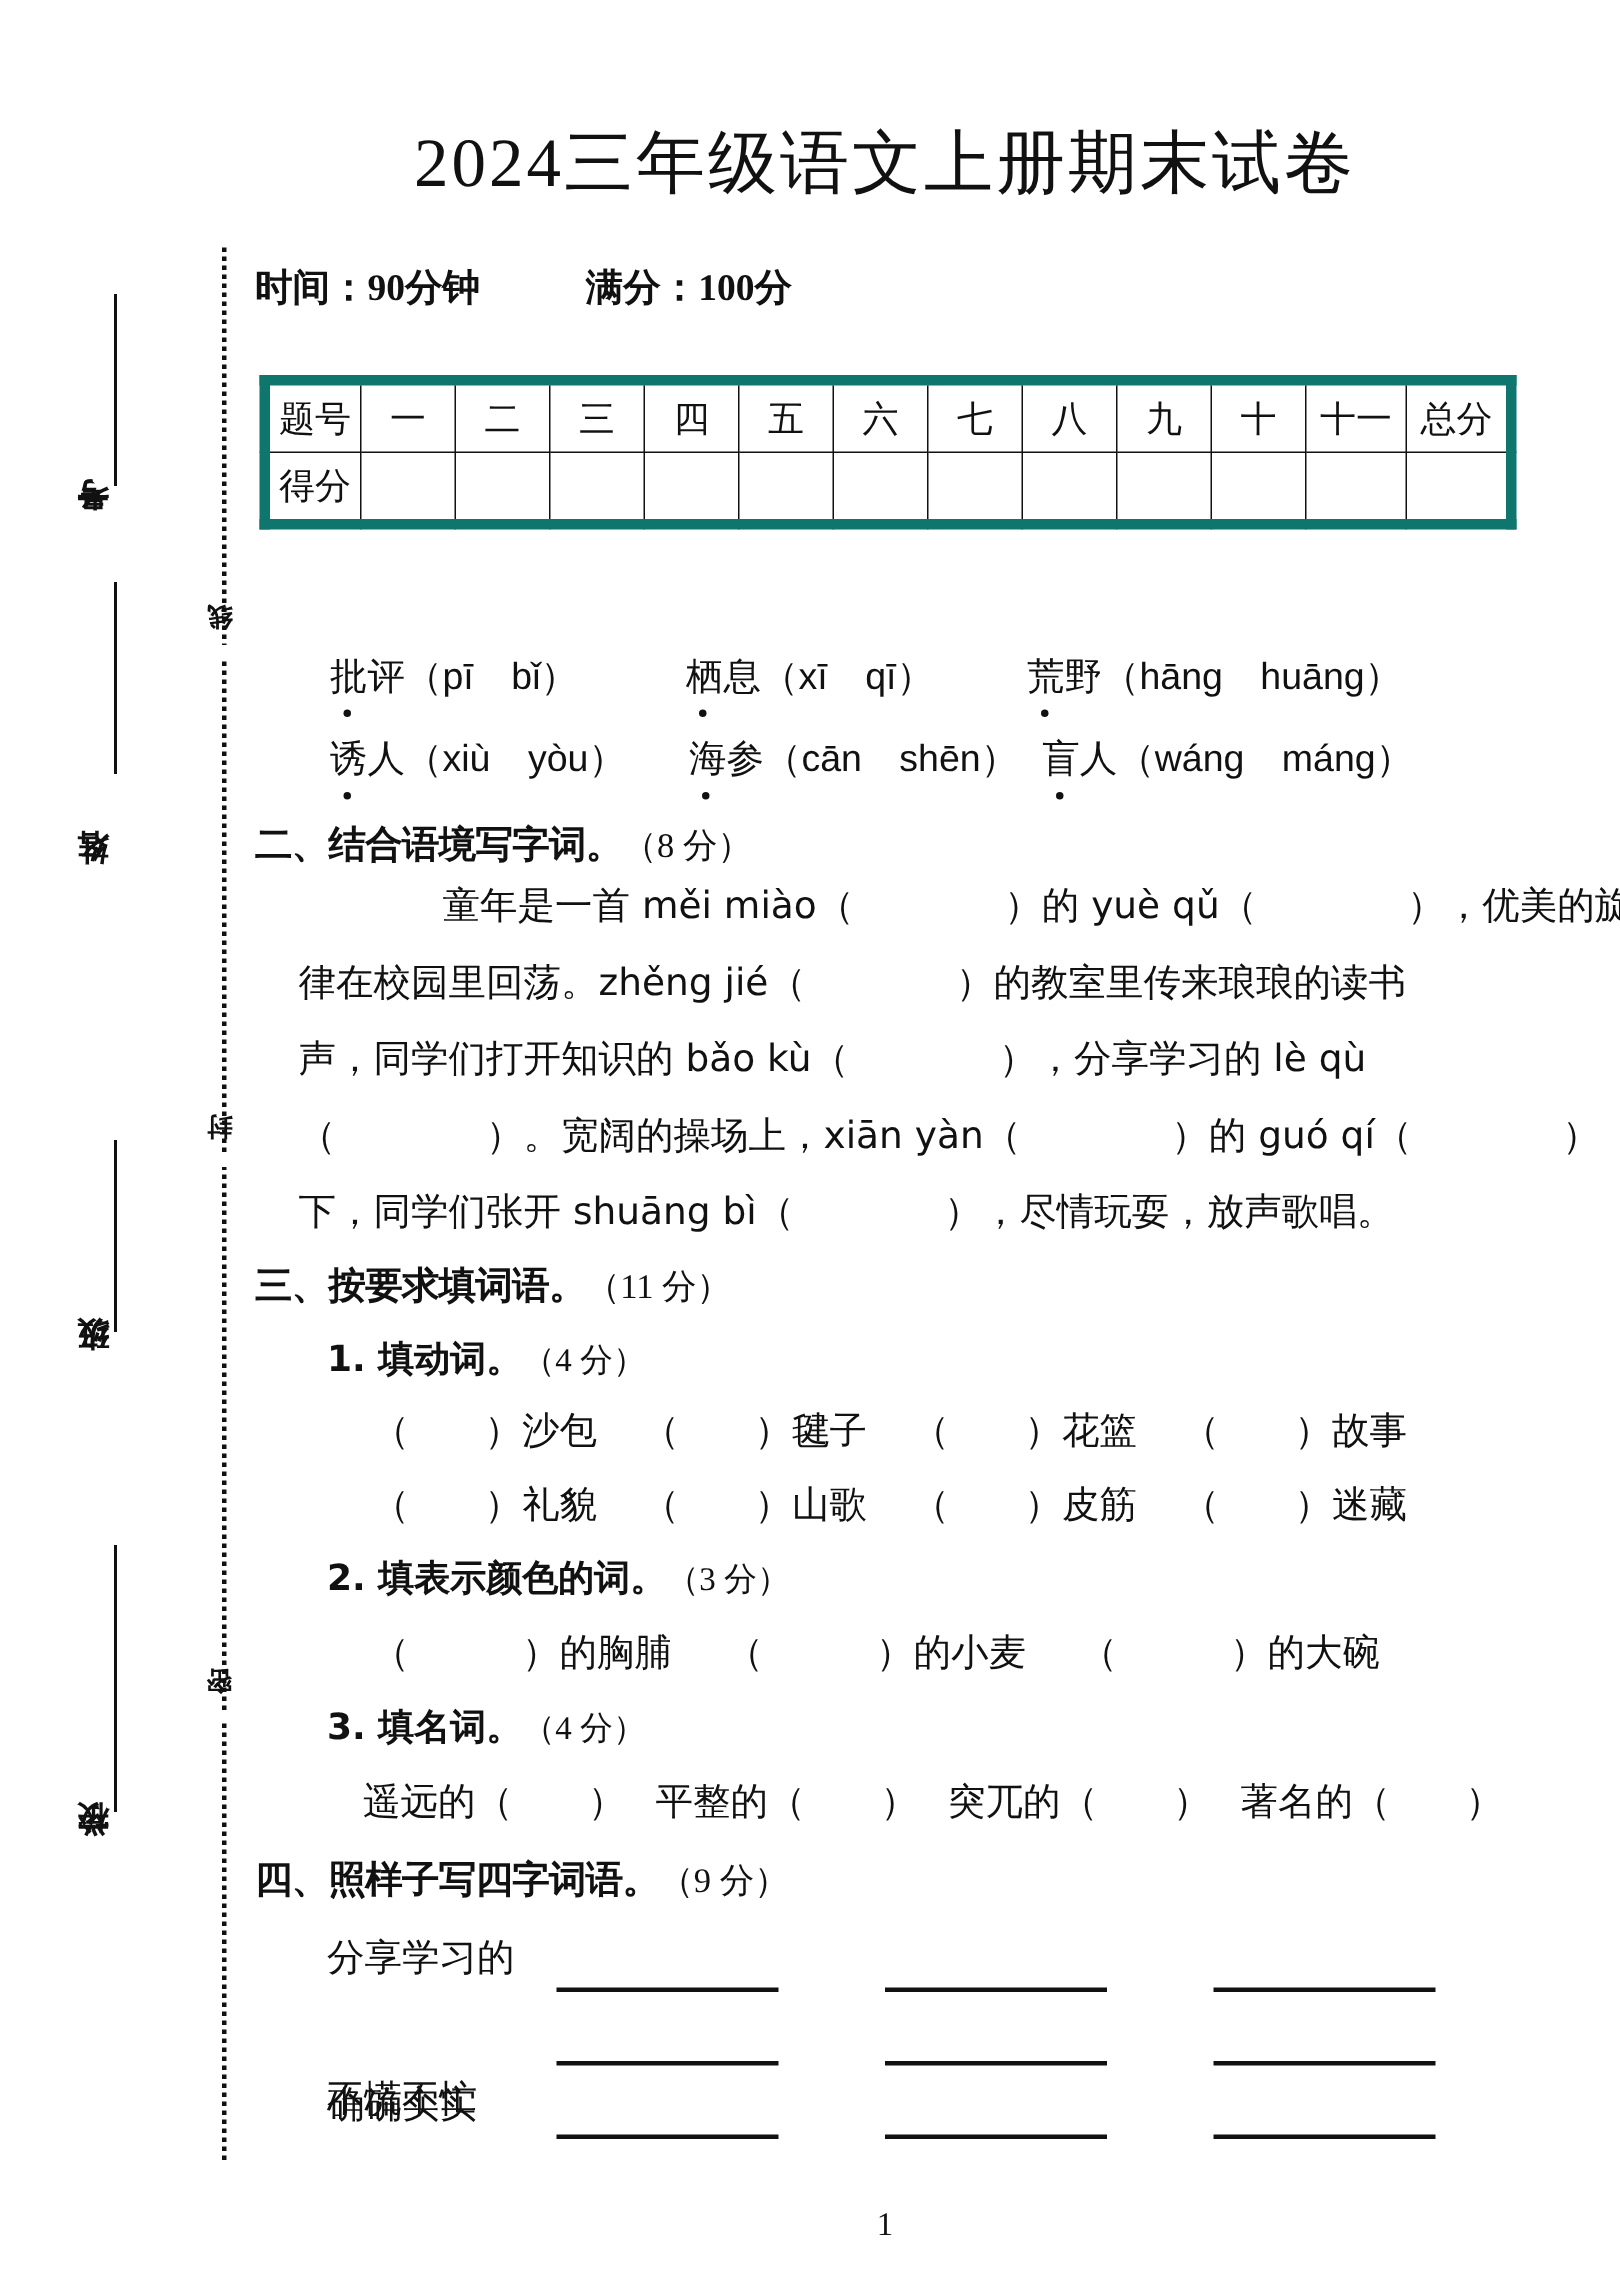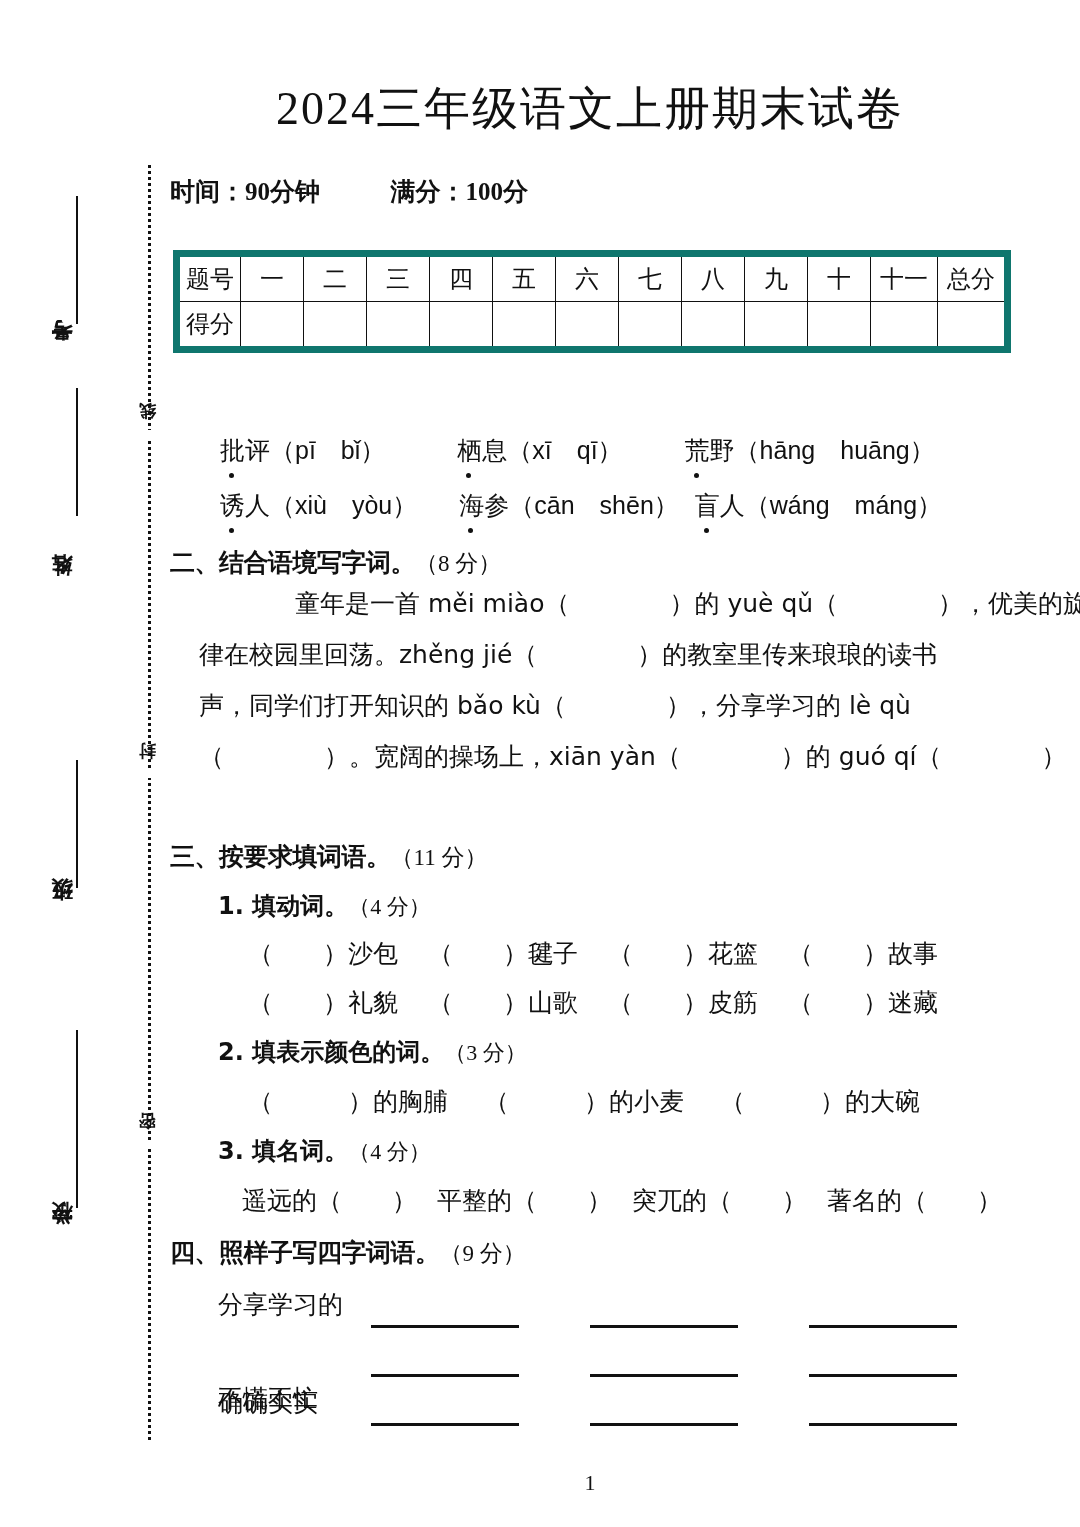--- a/index.html
+++ b/index.html
@@ -288,20 +288,21 @@
   </div>
 
   <div class="sec-head" style="top:546px;">
     <span>二、</span><span>结合语境写字词。</span><span class="pts">（8 分）</span>
   </div>
 
   <div class="para-line" style="top:587px; text-indent:96px;">童年是一首 měi miào（　　　　）的 yuè qǔ（　　　　），优美的旋</div>
   <div class="para-line" style="top:638px;">律在校园里回荡。zhěng jié（　　　　）的教室里传来琅琅的读书</div>
   <div class="para-line" style="top:689px;">声，同学们打开知识的 bǎo kù（　　　　），分享学习的 lè qù</div>
   <div class="para-line" style="top:740px;">（　　　　）。宽阔的操场上，xiān yàn（　　　　）的 guó qí（　　　　）</div>
+  <div class="para-line" style="top:791px;">下，同学们张开 shuāng bì（　　　　），尽情玩耍，放声歌唱。</div>
 
   <div class="sec-head" style="top:840px;">
     <span>三、</span><span>按要求填词语。</span><span class="pts">（11 分）</span>
   </div>
 
   <div class="sub-head" style="left:48px; top:890px;">
     <span>1.</span>
     <span>填动词。</span><span class="pts">（4 分）</span>
   </div>
   <div class="bodyline" style="left:78px; top:937px;">

